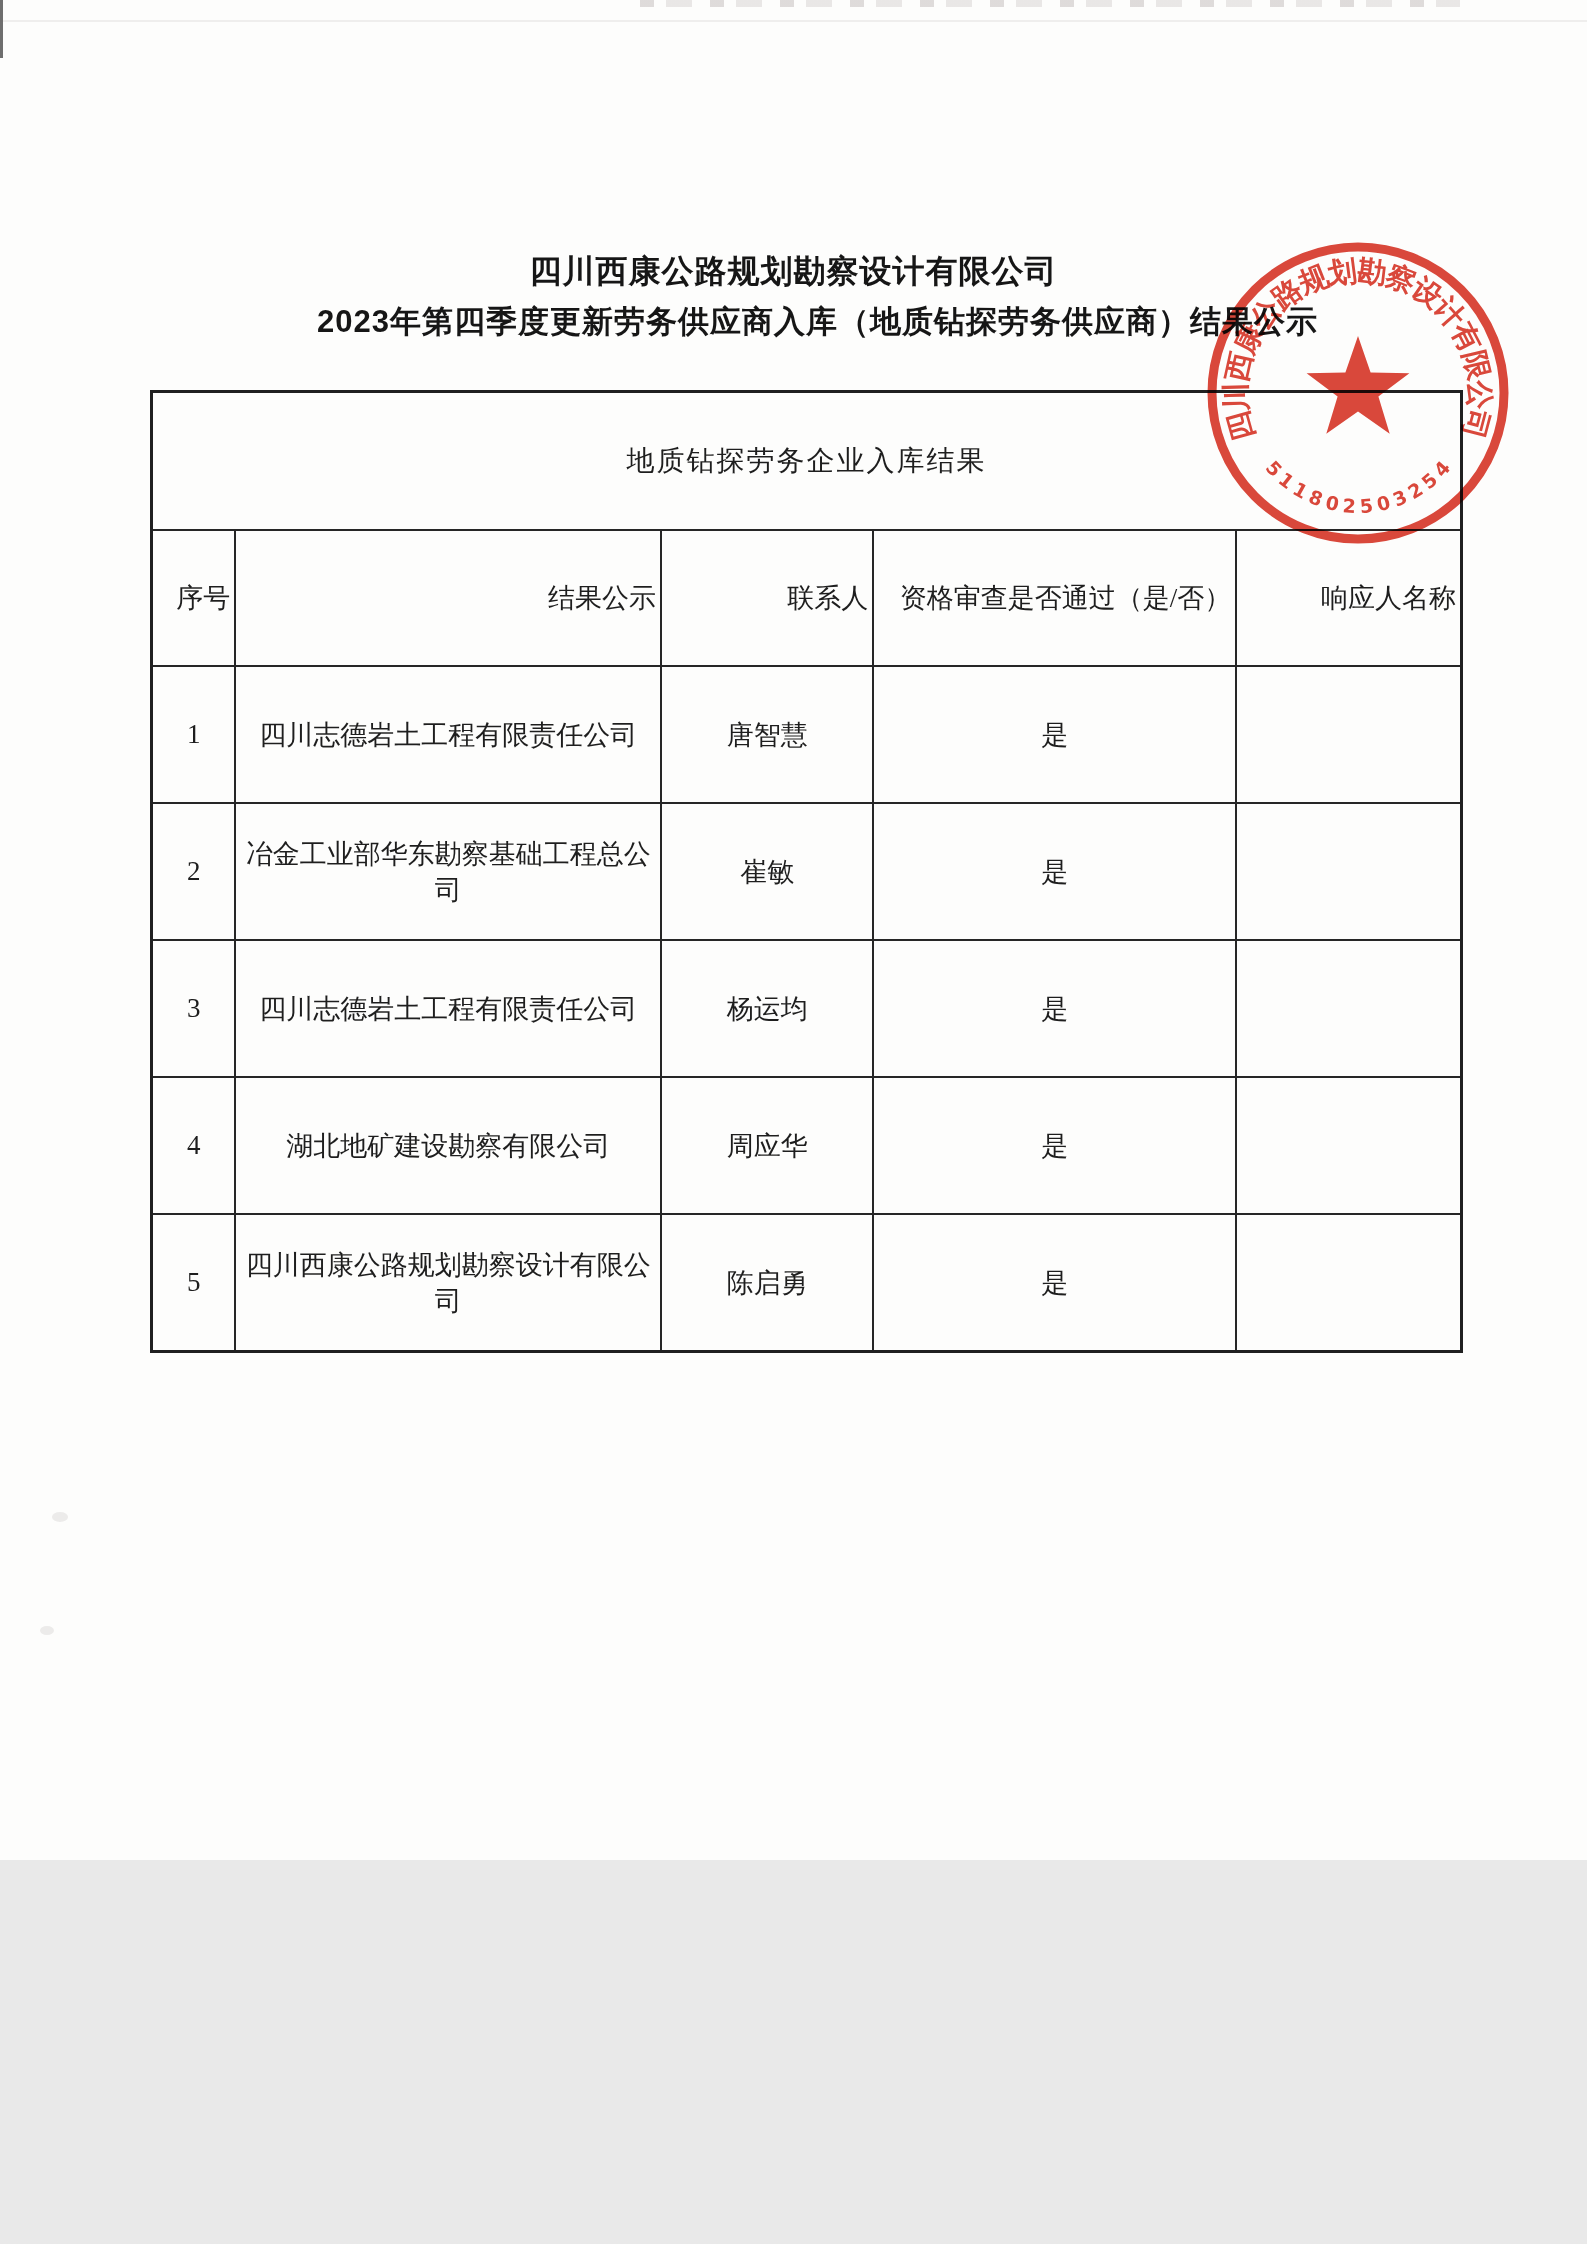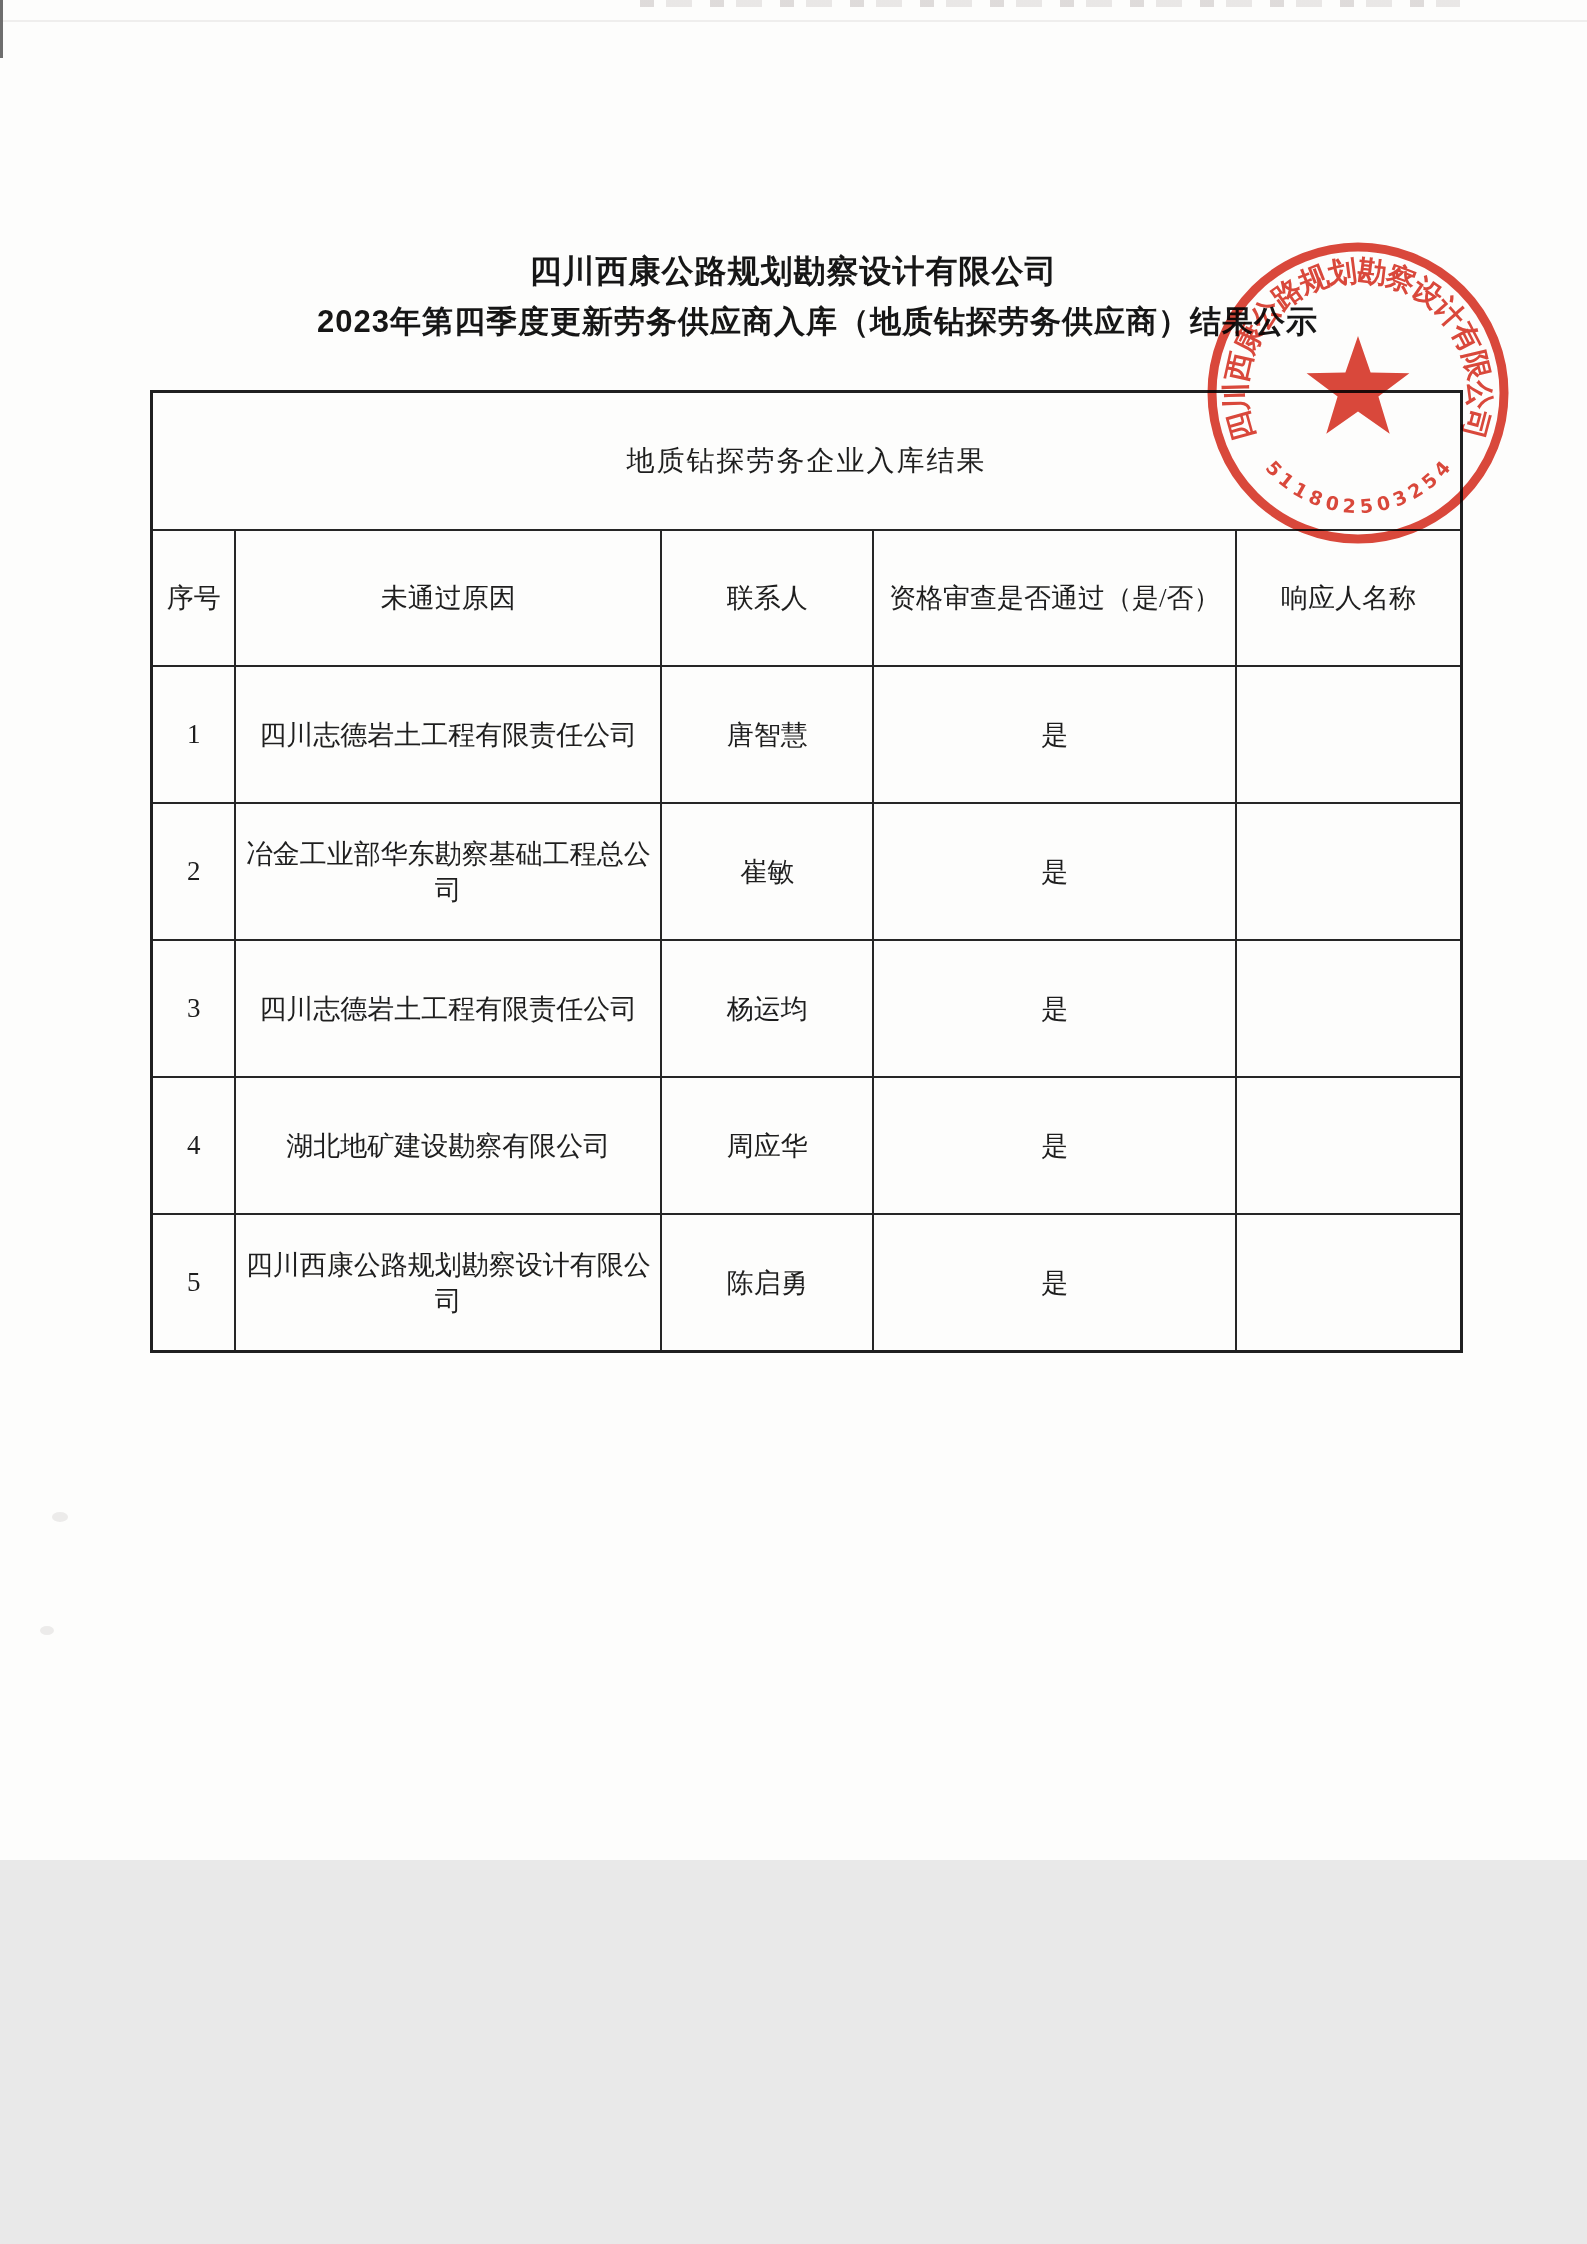--- a/index.html
+++ b/index.html
@@ -49,21 +49,21 @@
   }
   .result-table td,.result-table th{
     border:2px solid #262626;
     text-align:center;vertical-align:middle;
     font-weight:normal;
     padding:0 4px;
     overflow:hidden;
   }
   .result-table{border:3px solid #202020;}
   .caption-row td{height:136px;font-size:28px;letter-spacing:2px;}
-  .header-row th{height:134px;}
+  .header-row th{height:134px;text-align:right;}
   .data-row td{height:135px;}
   .col-no{width:6.4%;}
   .col-name{width:32.5%;}
   .col-contact{width:16.2%;}
   .col-passed{width:27.7%;}
   .col-reason{width:17.2%;}
 
   
   .stamp{
     position:absolute;left:1205px;top:240px;width:306px;height:306px;
@@ -107,21 +107,21 @@
         <col class="col-contact">
         <col class="col-passed">
         <col class="col-reason">
     </colgroup>
     <tbody>
       <tr class="caption-row">
         <td colspan="5">地质钻探劳务企业入库结果</td>
       </tr>
       <tr class="header-row">
         <th>序号</th>
-        <th>未通过原因</th>
+        <th>结果公示</th>
         <th>联系人</th>
         <th>资格审查是否通过（是/否）</th>
         <th>响应人名称</th>
       </tr>
       <tr class="data-row">
         <td>1</td>
         <td>四川志德岩土工程有限责任公司</td>
         <td>唐智慧</td>
         <td>是</td>
         <td></td>

